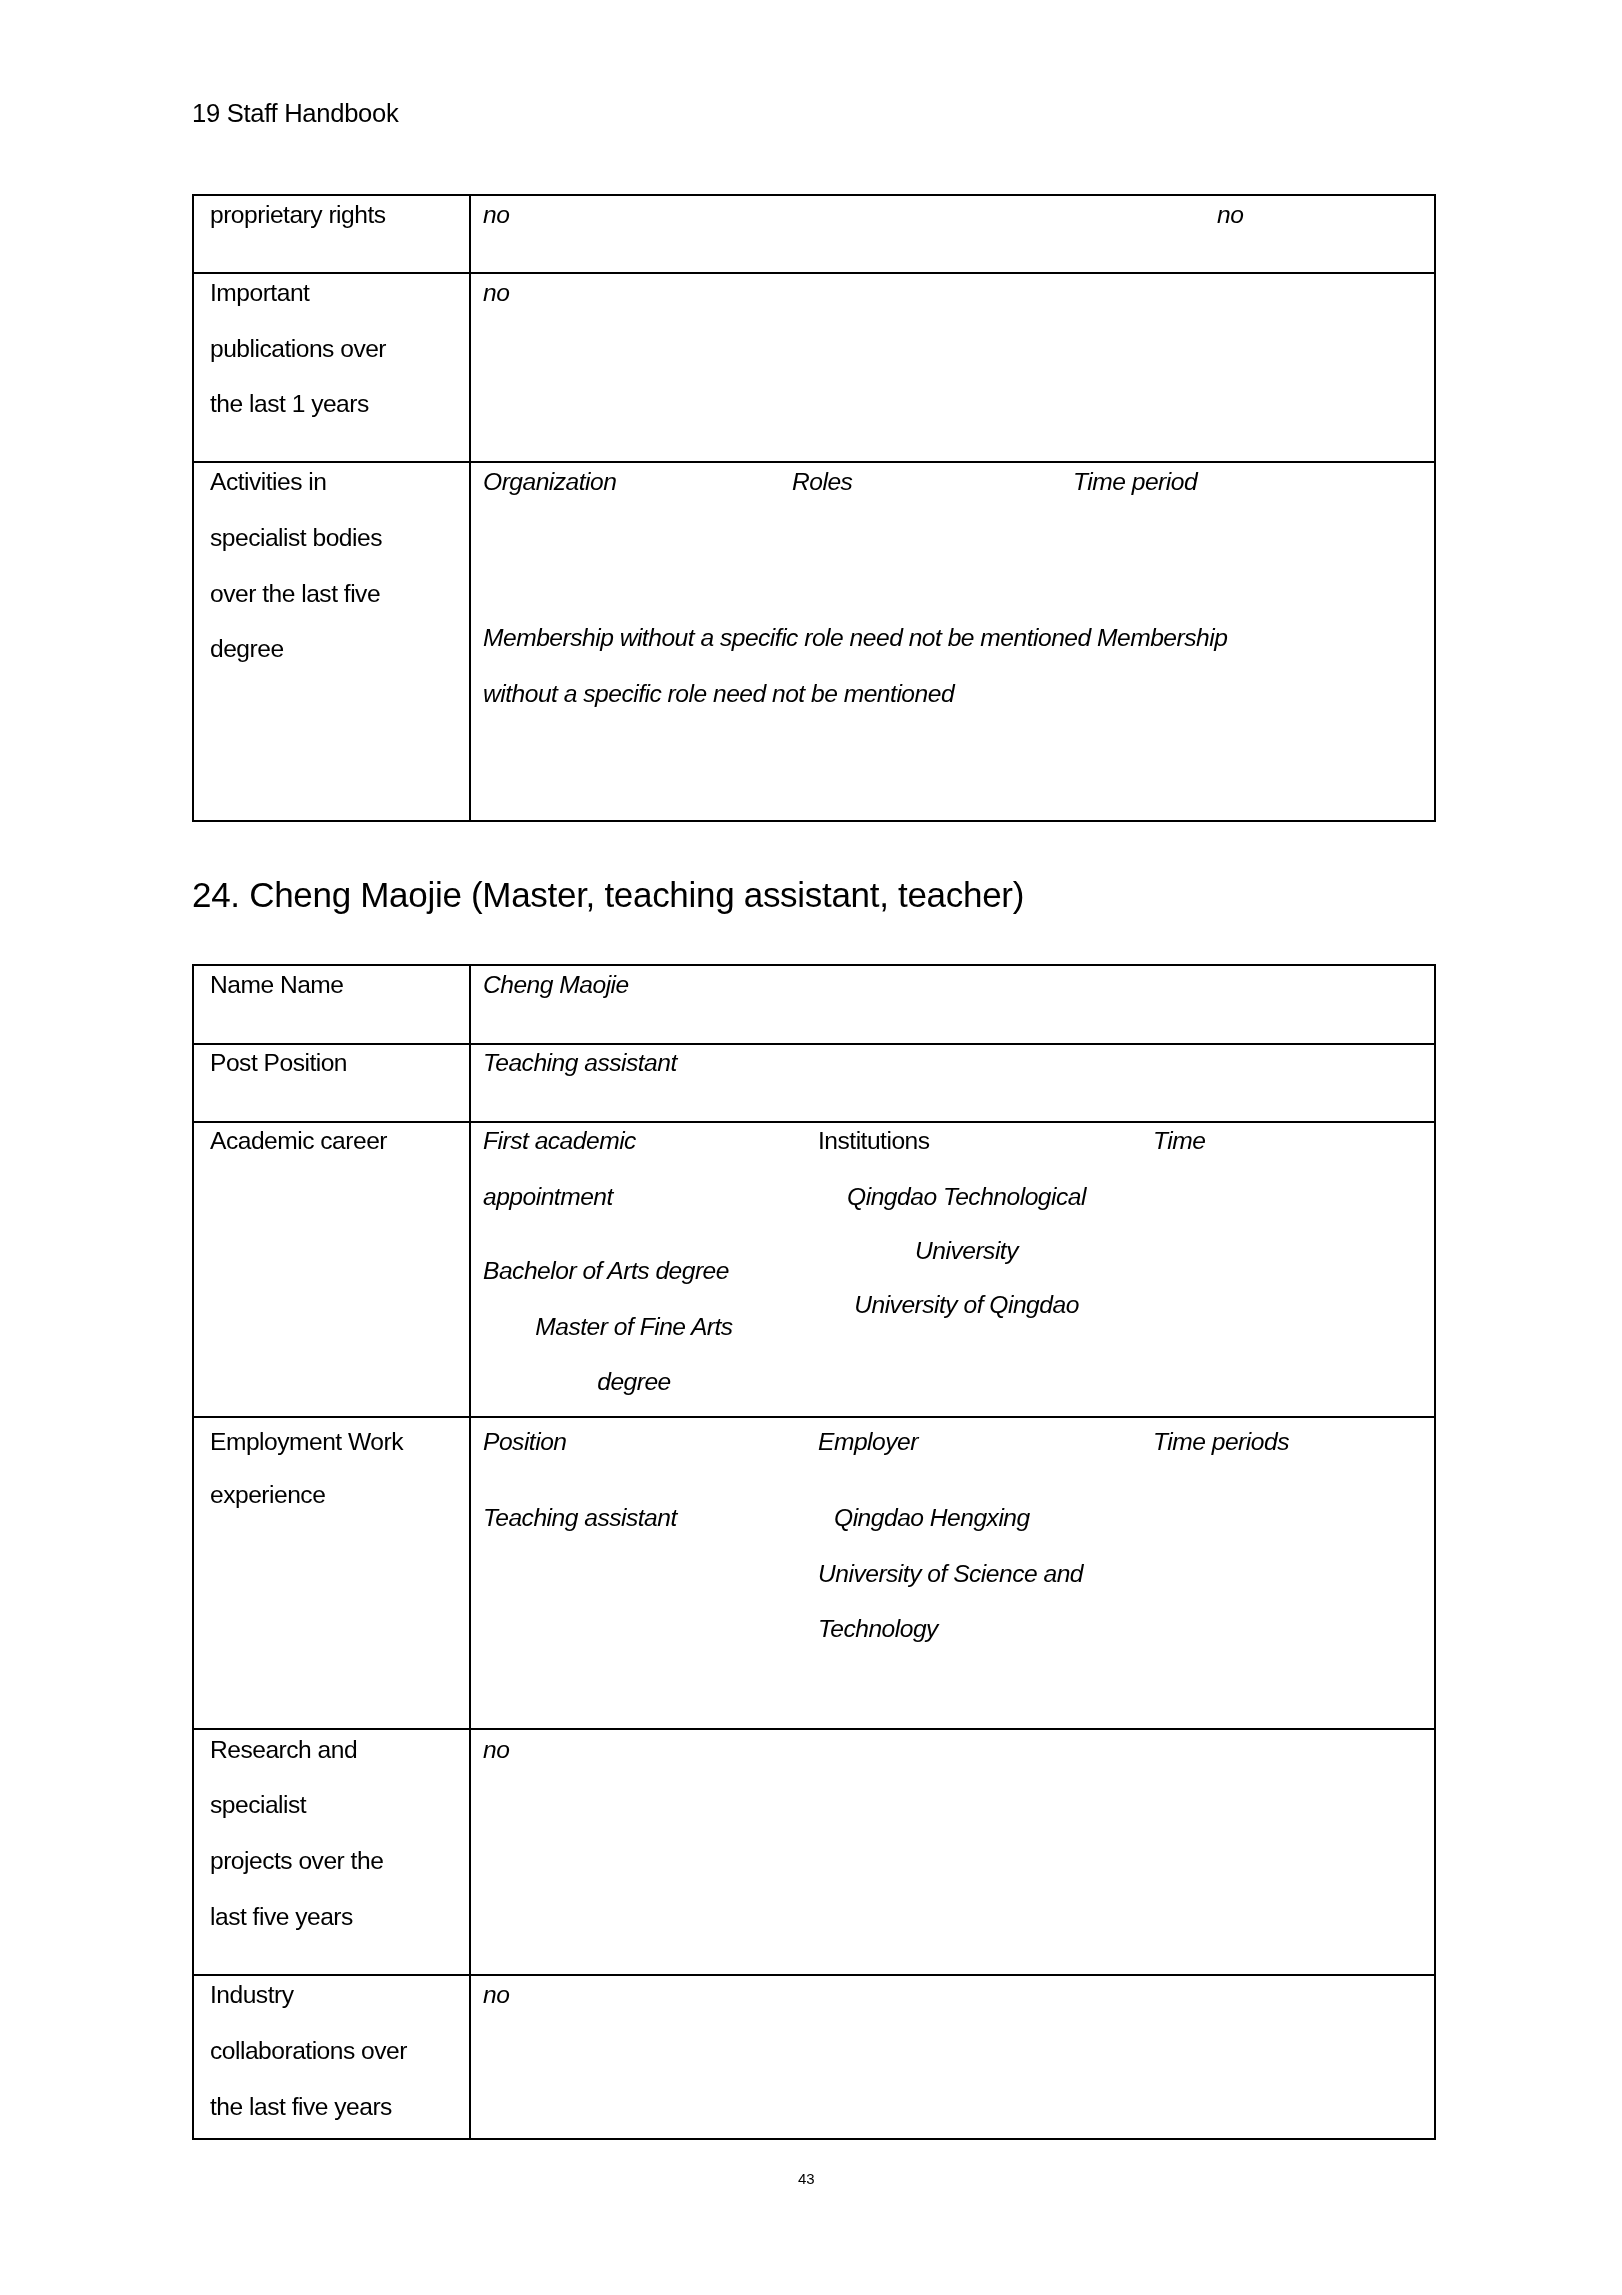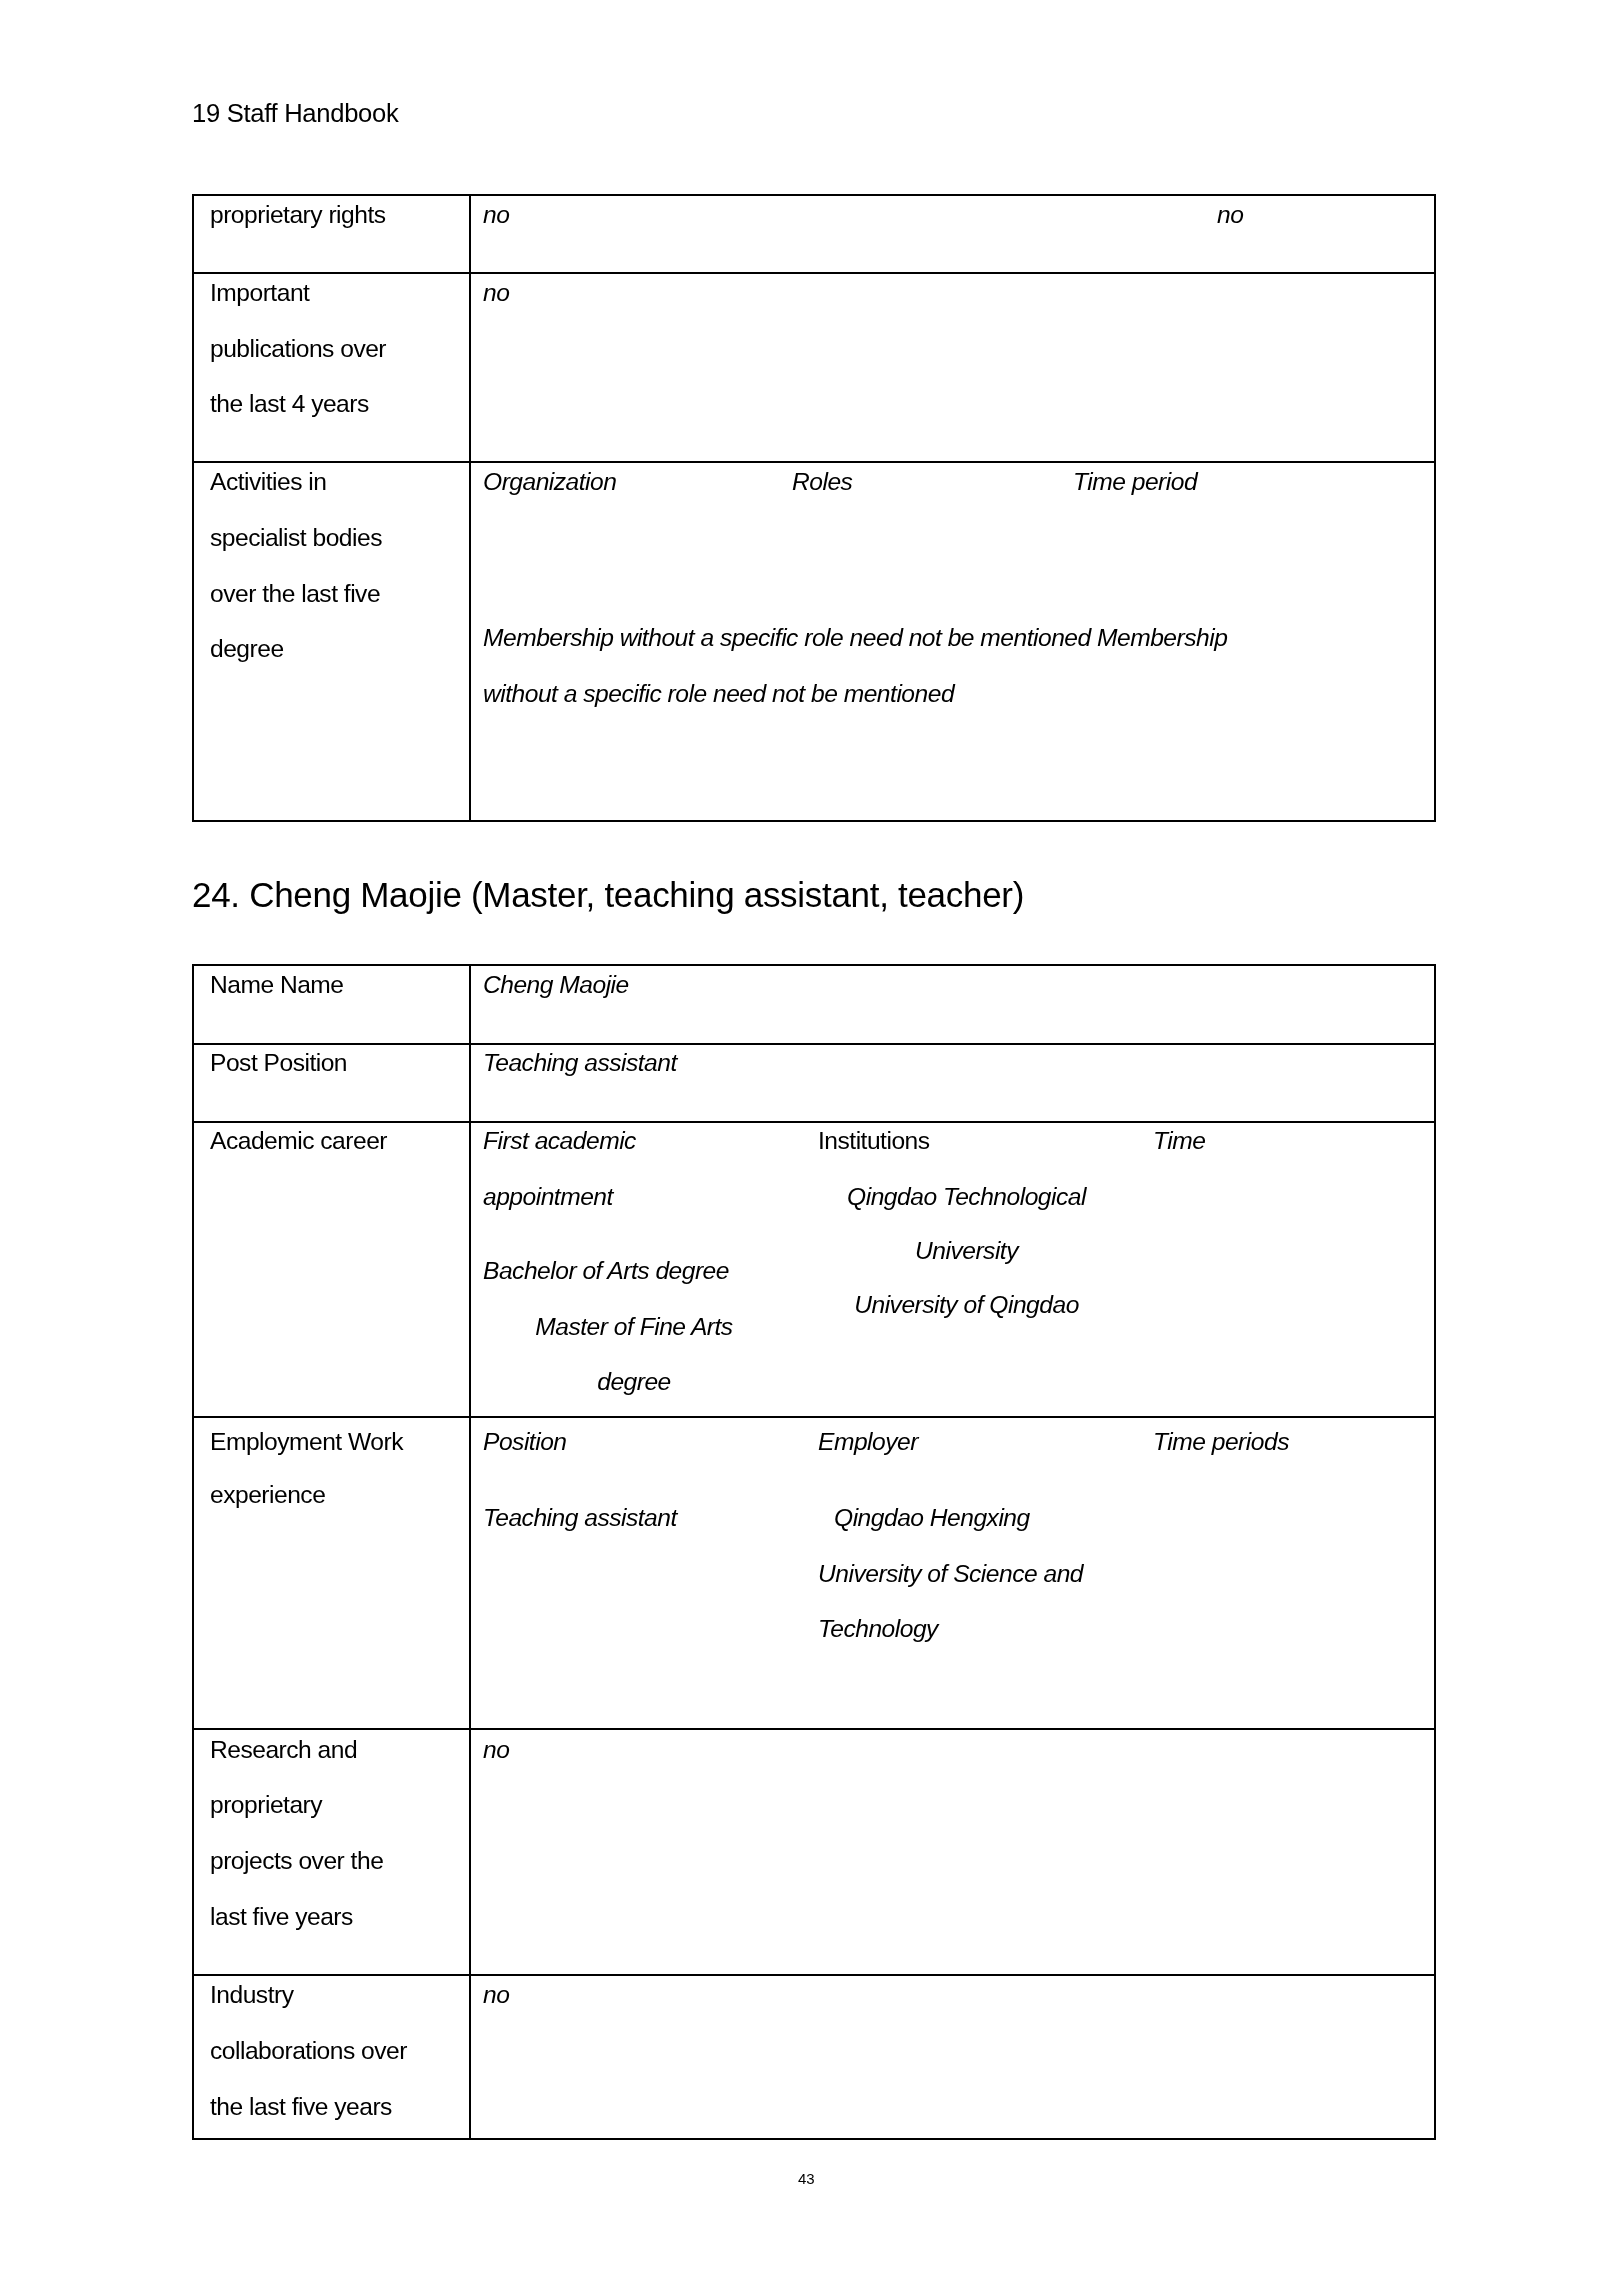--- a/index.html
+++ b/index.html
@@ -28,21 +28,21 @@
 
   <div>
     <div class="t" style="left:210px; top:187px;">proprietary rights</div>
     <div class="t it" style="left:483px; top:187px;">no</div>
     <div class="t it" style="left:1217px; top:187px;">no</div>
   </div>
 
   <div>
     <div class="t" style="left:210px; top:265px;">Important</div>
     <div class="t" style="left:210px; top:321px;">publications over</div>
-    <div class="t" style="left:210px; top:376px;">the last 4 years</div>
+    <div class="t" style="left:210px; top:376px;">the last 1 years</div>
     <div class="t it" style="left:483px; top:265px;">no</div>
   </div>
 
   <div>
     <div class="t" style="left:210px; top:454px;">Activities in</div>
     <div class="t" style="left:210px; top:510px;">specialist bodies</div>
     <div class="t" style="left:210px; top:566px;">over the last five</div>
     <div class="t" style="left:210px; top:621px;">degree</div>
 
     <div class="t it" style="left:483px; top:454px;">Organization</div>
@@ -101,21 +101,21 @@
     <div class="t it" style="left:1153px; top:1414px;">Time periods</div>
 
     <div class="t it" style="left:483px; top:1490px;">Teaching assistant</div>
     <div class="t it" style="left:834px; top:1490px;">Qingdao Hengxing</div>
     <div class="t it" style="left:818px; top:1546px;">University of Science and</div>
     <div class="t it" style="left:818px; top:1601px;">Technology</div>
   </div>
 
   <div>
     <div class="t" style="left:210px; top:1722px;">Research and</div>
-    <div class="t" style="left:210px; top:1777px;">proprietary</div>
+    <div class="t" style="left:210px; top:1777px;">specialist</div>
     <div class="t" style="left:210px; top:1833px;">projects over the</div>
     <div class="t" style="left:210px; top:1889px;">last five years</div>
     <div class="t it" style="left:483px; top:1722px;">no</div>
   </div>
 
   <div>
     <div class="t" style="left:210px; top:1967px;">Industry</div>
     <div class="t" style="left:210px; top:2023px;">collaborations over</div>
     <div class="t" style="left:210px; top:2079px;">the last five years</div>
     <div class="t it" style="left:483px; top:1967px;">no</div>

